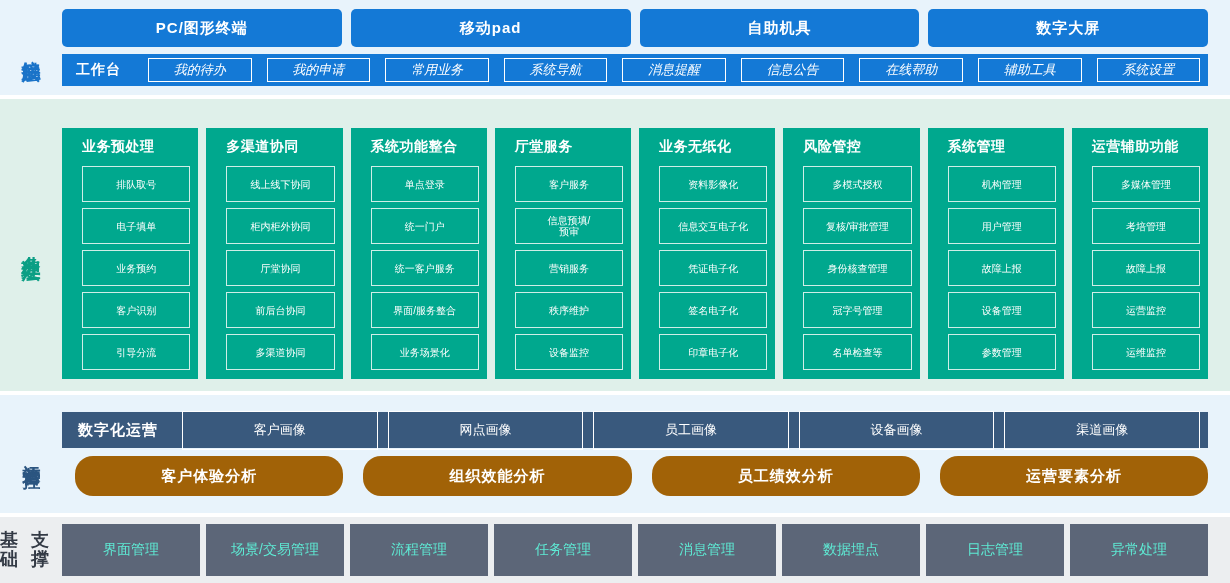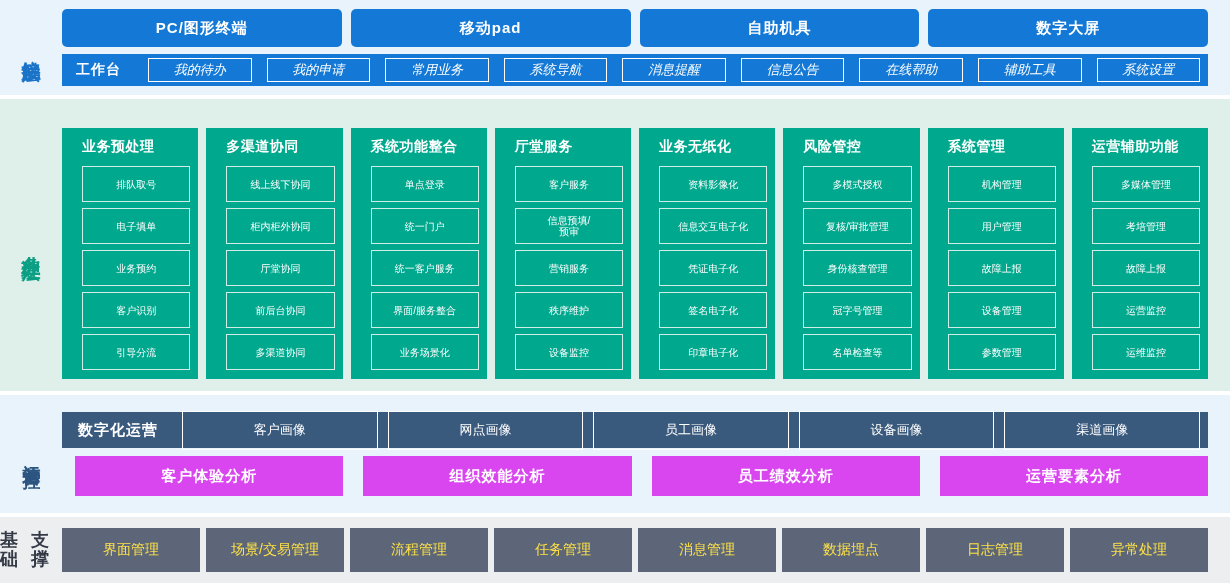--- a/index.html
+++ b/index.html
@@ -193,22 +193,22 @@
     justify-content: center;
     white-space: nowrap;
   }
   .ops-row-analysis {
     height: 40px;
     display: flex;
     gap: 7px;
   }
   .ops-analysis-item {
     flex: 1;
-    background: #d946ef;
-    border-radius: 0;
+    background: #a16207;
+    border-radius: 18px;
     color: #ffffff;
     font-size: 15px;
     font-weight: bold;
     letter-spacing: 1px;
     display: flex;
     align-items: center;
     justify-content: center;
     margin-left: 13px;
   }
 
@@ -232,23 +232,23 @@
   }
   .base-body {
     flex: 1;
     display: flex;
     align-items: center;
     gap: 6px;
     padding: 0 22px 0 0;
   }
   .base-item {
     flex: 1;
-    height: 44px;
+    height: 52px;
     background: #5c6678;
-    color: #fde047;
+    color: #5eead4;
     font-size: 14px;
     display: flex;
     align-items: center;
     justify-content: center;
     white-space: nowrap;
   }
 </style>
 </head>
 <body>
 

